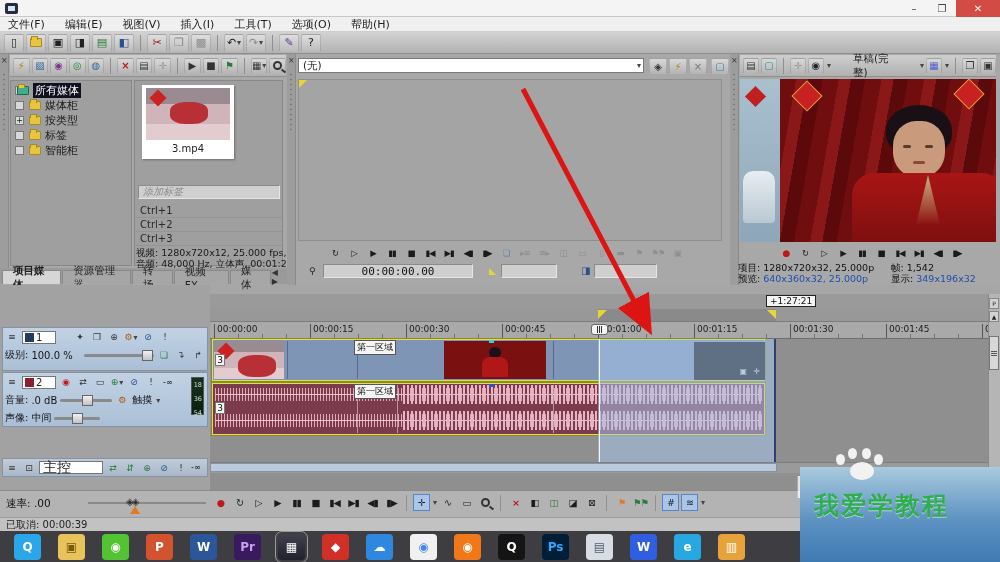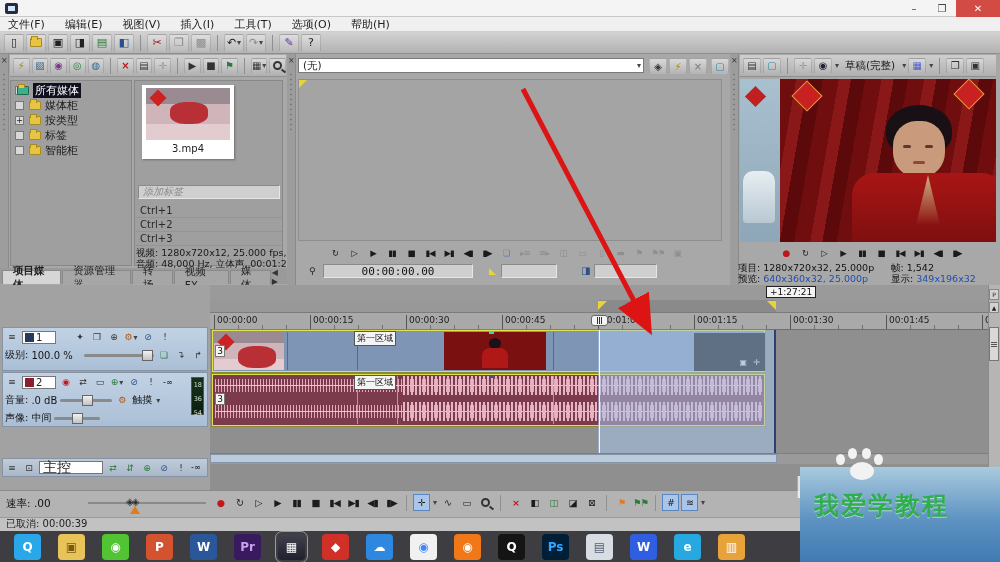--- a/index.html
+++ b/index.html
@@ -71,21 +71,21 @@
   .tpb{min-width:16px;height:14px;display:inline-flex;align-items:center;justify-content:center;font-size:8.5px;color:#1a1a1a;letter-spacing:-1px}
   .tpb.dis{color:#8e8e8e}
   .tpb.rec{color:#c01818;font-size:9px}
   #trim-transport{left:40px;top:192px}
   #trim-tc-row{left:14px;top:210px;width:424px;height:16px}
   #trim-timecode{left:22px;top:0;width:150px;height:14px;font-size:11px;font-family:"DejaVu Sans Mono",monospace;display:flex;align-items:center;justify-content:center;color:#111}
   .mini-flag{width:7px;height:7px;background:#e8d438;clip-path:polygon(0 0,100% 100%,0 100%)}
 
   
   #preview{left:730px;top:54px;width:270px;height:231px;background:#a8a8a8}
-  #pv-toolbar-label{font-size:10.5px;color:#222;margin:0 4px}
+  #pv-toolbar-label{font-size:10.5px;color:#222;margin:0 20px}
   #pv-video{left:10px;top:25px;width:256px;height:163px;background:#000;overflow:hidden}
   #pv-wall{left:0;top:0;width:40px;height:163px;background:linear-gradient(#a9c0cf,#8ea7b8)}
   #pv-wall .dia{position:absolute;left:8px;top:10px;width:15px;height:15px;background:#c02020;transform:rotate(45deg)}
   #pv-scooter{left:3px;top:92px;width:32px;height:52px;background:linear-gradient(#e8eef2,#b8c8d2);border-radius:10px 10px 4px 4px}
   #pv-drape{left:40px;top:0;width:216px;height:163px;background:repeating-linear-gradient(100deg,#6f0d0f 0 16px,#8a1818 16px 28px,#5c090b 28px 42px)}
   .pv-dia{position:absolute;width:22px;height:22px;background:#c92121;border:1px solid #d9a23a;transform:rotate(45deg)}
   #pv-hair{left:146px;top:26px;width:66px;height:50px;background:#191016;border-radius:50% 50% 40% 40%}
   #pv-face{left:153px;top:42px;width:52px;height:56px;background:#c99a7c;border-radius:44%}
   #pv-face::before{content:"";position:absolute;left:10px;top:24px;width:8px;height:3px;background:#5a3a2a;border-radius:2px;box-shadow:22px 0 #5a3a2a}
   #pv-face::after{content:"";position:absolute;left:20px;top:40px;width:12px;height:3px;background:#8a4a3a;border-radius:2px}
@@ -106,21 +106,21 @@
   .numbox i{width:9px;height:9px;background:#243a5e;flex:none}
   .numbox.red i{background:#8a1f2f}
   .mini{width:14px;height:13px;display:inline-flex;align-items:center;justify-content:center;font-size:9px;color:#333}
   .mini.gear{color:#b35a10}
   .sliderline{position:relative;height:3px;background:#8a8a8a;border-radius:2px;flex:1}
   .sh{position:absolute;top:-4px;width:11px;height:11px;background:linear-gradient(#f2f2f2,#c2c2c2);border:1px solid #666}
   .slabel{font-size:10px;color:#15151a;white-space:nowrap}
   #meter{right:3px;top:4px;width:13px;height:38px;background:linear-gradient(#16301a,#0c1f10);border:1px solid #555;font-size:6.5px;color:#cfe0cf;text-align:right;line-height:14px;padding-right:1px}
   #master-row{left:2px;top:173px;width:206px;height:19px;background:linear-gradient(#c0cbd8,#a9b8c9);border:1px solid #8693a5;display:flex;align-items:center;gap:3px;padding:0 2px}
   .master-field{width:64px;height:13px;background:#fff;border:1px solid #777;font-size:14px;padding-left:3px;display:flex;align-items:center}
-  #tl-right{left:210px;top:285px;width:790px;height:205px;background:#8f8f8f;overflow:hidden}
+  #tl-right{left:210px;top:294px;width:790px;height:205px;background:#8f8f8f;overflow:hidden}
   #marker-strip{left:0;top:0;width:790px;height:15px;background:#9a9a9a}
   #drag-tip{left:556px;top:1px;background:#f4f4f4;border:1px solid #222;font-size:9px;padding:0 3px;color:#111}
   #loopbar{left:0;top:15px;width:790px;height:13px;background:#989898;border-bottom:1px solid #7c7c7c}
   #loop-region{left:388px;top:15px;width:178px;height:12px;background:#8a8a8a}
   .looptri{top:16px;width:0;height:0;border-top:9px solid #e8d438}
   #ruler{left:0;top:28px;width:790px;height:17px;background:#a9a9a9;border-bottom:1px solid #6f6f6f;background-image:repeating-linear-gradient(90deg,rgba(70,70,70,.55) 0 1px,rgba(0,0,0,0) 1px 24px);background-position:4px bottom;background-size:100% 4px;background-repeat:repeat-x}
   .rtick{position:absolute;top:2px;left:calc(4px + var(--i)*96px);font-size:9px;color:#1c1c1c;border-left:1px solid #555;padding-left:2px;height:14px;white-space:nowrap}
   #cursor-head{left:381px;top:30px;width:17px;height:11px;background:#f4f4f4;border:1px solid #666;border-radius:3px;display:flex;align-items:center;justify-content:center;gap:1px}
   #cursor-head i{width:1px;height:7px;background:#333}
   #ev-video{left:2px;top:45px;width:553px;height:42px;background:#7e95b5;border:1px solid #e0e04a;box-shadow:0 0 0 1px #8a8a30}
@@ -151,21 +151,21 @@
   #bottombar{left:0;top:490px;width:1000px;height:27px;background:#b3b3b3;border-top:1px solid #8a8a8a}
   #rate{left:6px;top:6px;font-size:10.5px;color:#111}
   #rate-line{left:88px;top:11px;width:118px;height:2px;background:#8a8a8a}
   #rate-handle{left:126px;top:5px;font-size:10px;color:#333;letter-spacing:-2px}
   #rate-warn{left:130px;top:15px;width:0;height:0;border-left:5px solid rgba(0,0,0,0);border-right:5px solid rgba(0,0,0,0);border-bottom:8px solid #e07b1f}
   #tl-tools{left:212px;top:3px;display:flex;align-items:center;gap:2px}
   .tool{min-width:17px;height:17px;display:inline-flex;align-items:center;justify-content:center;font-size:9.5px;color:#1c1c1c;border:1px solid rgba(0,0,0,0);letter-spacing:-1px}
   .tool.on{background:#a9c6ea;border-color:#5a86c0}
   .tool.red{color:#b81818;font-weight:bold}
   .tool.orange{color:#e07b1f}
-  #statusbar{left:0;top:517px;width:1000px;height:14px;background:#c2c2c2;border-top:1px solid #9a9a9a;font-size:10px;color:#222;display:flex;align-items:flex-end;padding-left:6px}
+  #statusbar{left:0;top:517px;width:1000px;height:14px;background:#c2c2c2;border-top:1px solid #9a9a9a;font-size:10px;color:#222;display:flex;align-items:center;padding-left:6px}
   #taskbar{left:0;top:531px;width:1000px;height:31px;background:#3e3e42;display:flex;align-items:center;gap:17px;padding-left:14px}
   .task{width:27px;height:26px;border-radius:4px;background:var(--c,#666);color:var(--fg,#fff);display:flex;align-items:center;justify-content:center;font-weight:bold;font-size:12px;flex:none}
   .task.on{outline:1px solid #9a9a9a;outline-offset:2px;background-image:linear-gradient(rgba(255,255,255,.15),rgba(0,0,0,0))}
 
   
   #watermark{left:800px;top:467px;width:200px;height:95px;background:linear-gradient(#a9cade,#5e93c2 55%,#3f7ab2);z-index:60}
   #wm-title{left:14px;top:22px;font-size:25px;font-weight:bold;color:#2fae4e;letter-spacing:2px;text-shadow:0 1px 0 rgba(255,255,255,.5)}
   #wm-url{left:30px;top:58px;font-size:15px;font-weight:bold;color:#37b053;text-shadow:0 1px 1px rgba(255,255,255,.4)}
   .paw{left:836px;top:448px;width:52px;height:40px;z-index:61}
   .paw i{position:absolute;background:#f2f2f2;border-radius:50%}

